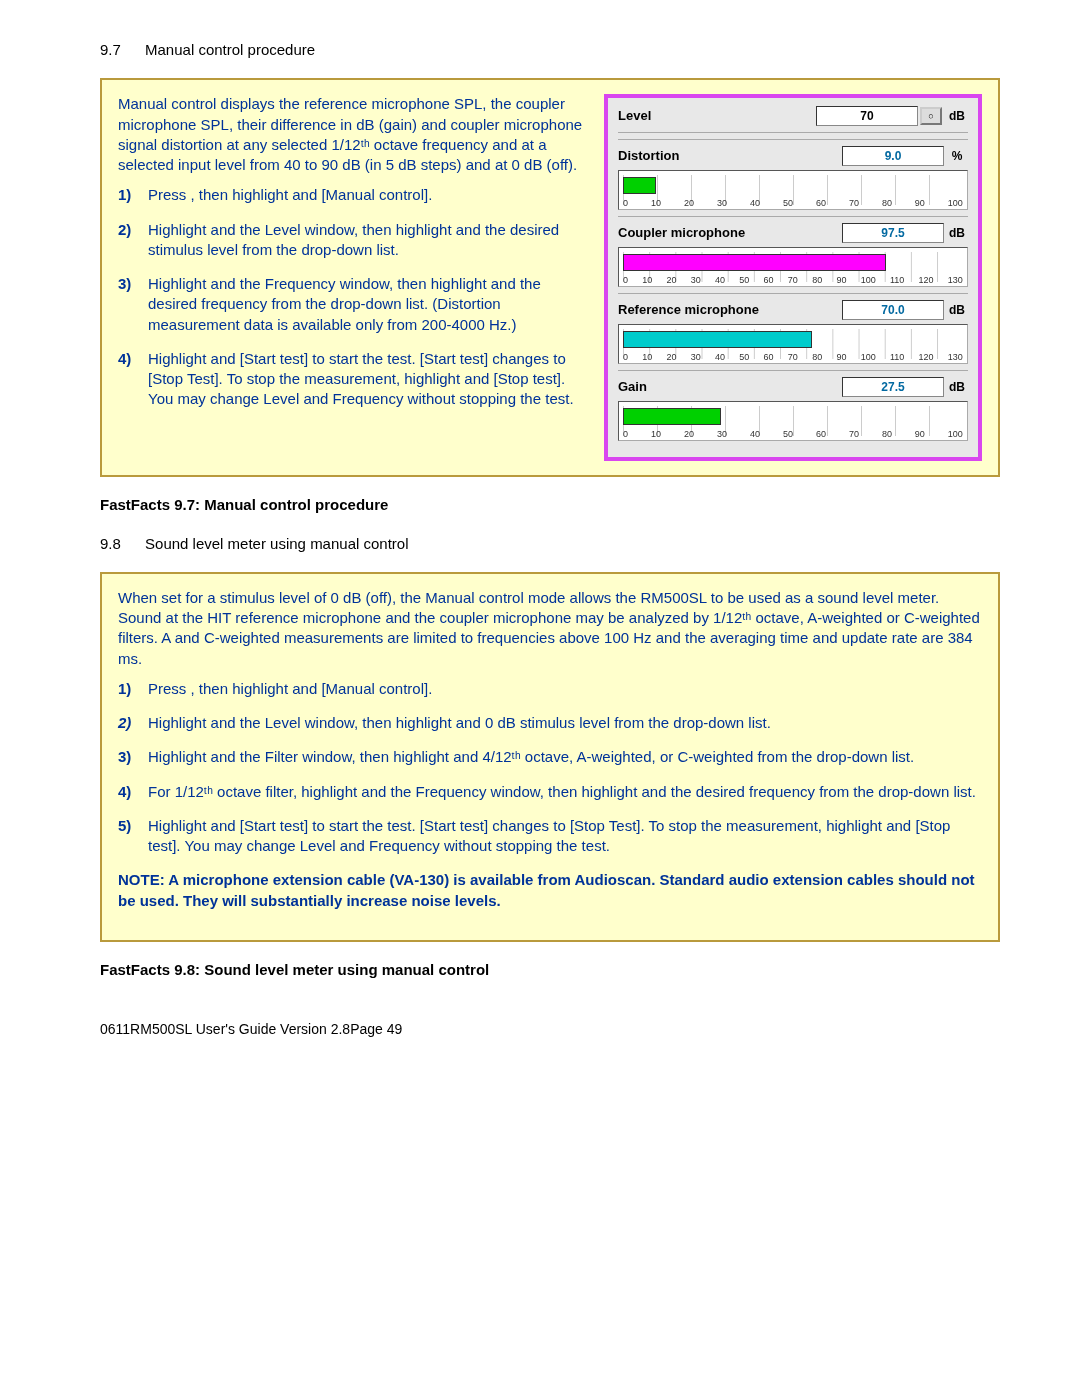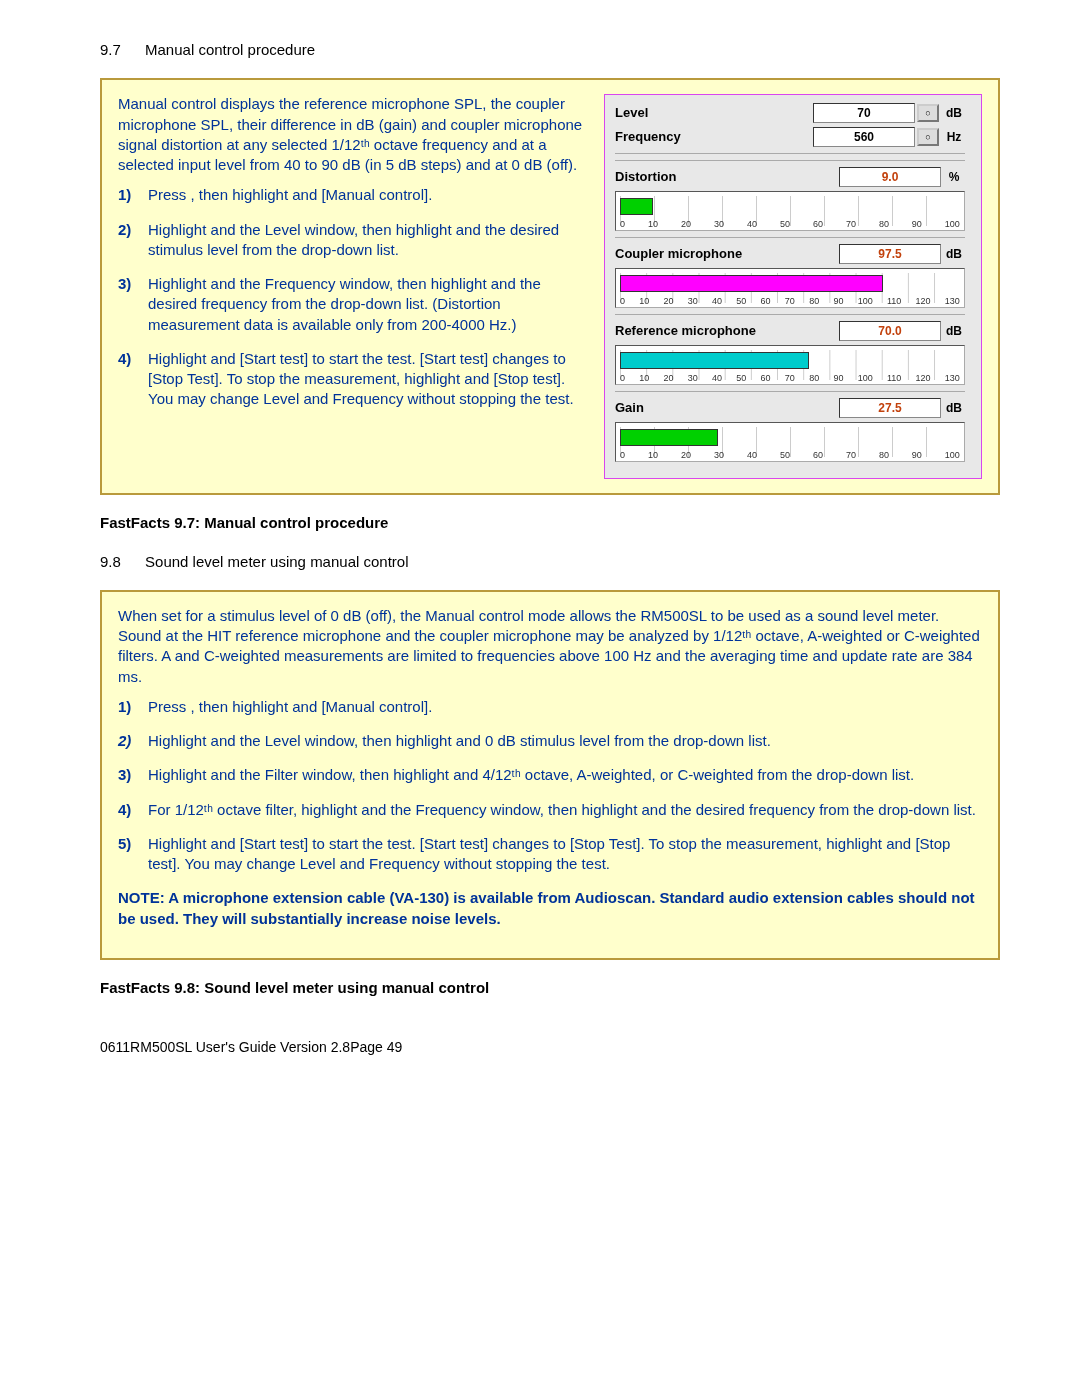--- a/index.html
+++ b/index.html
@@ -46,34 +46,34 @@
     left: -22px;
     font-weight: bold;
     color: #003399;
   }
   .italic-step::before { font-style: italic; }
   .top-flex { display: flex; gap: 18px; }
   .top-left { flex: 1; }
   .screenshot {
     width: 350px;
     background: #e8e8e8;
-    border: 1px solid #d946ef;
-    padding: 8px 16px 10px 10px;
+    border: 4px solid #d946ef;
+    padding: 8px 10px 10px 10px;
     font-family: Tahoma, Arial, sans-serif;
     font-size: 13px;
     color: #000;
     flex-shrink: 0;
   }
   .row { display: flex; align-items: center; margin-bottom: 4px; }
   .row .lbl { flex: 1; font-weight: bold; }
   .valbox {
     width: 100px; height: 18px; background: #fff; border: 1px inset #888;
     text-align: center; font-weight: bold; font-size: 12px; line-height: 18px;
   }
-  .valbox.green { color: #c2410c; }
+  .valbox.green { color: #0369a1; }
   .unit { width: 22px; text-align: center; font-weight: bold; font-size: 12px; margin-left: 2px; }
   .knob {
     width: 18px; height: 14px; border: 2px outset #ccc; background: #ddd;
     margin: 0 2px; font-size: 9px; text-align: center; line-height: 12px;
     display: flex; align-items: center; justify-content: center;
   }
   .knob::after { content: "○"; font-size: 9px; }
   .sep { height: 1px; background: #aaa; margin: 6px 0; }
   .start-row { display:flex; align-items:center; margin: 2px 0 6px 0; }
   .start-box {
@@ -127,26 +127,20 @@
 
     <div class="screenshot">
 
       <div class="row">
         <span class="lbl">Level</span>
         <span class="valbox">70</span>
         <span class="knob"></span>
         <span class="unit">dB</span>
       </div>
 
-      <div class="row">
-        <span class="lbl">Frequency</span>
-        <span class="valbox">560</span>
-        <span class="knob"></span>
-        <span class="unit">Hz</span>
-      </div>
       <div class="sep"></div>
 
       <div class="sep"></div>
 
       <div class="meter-row">
         <span class="lbl2">Distortion</span>
         <span class="valbox green">9.0</span>
         <span class="unit">%</span>
       </div>
       <div class="bar-area">

